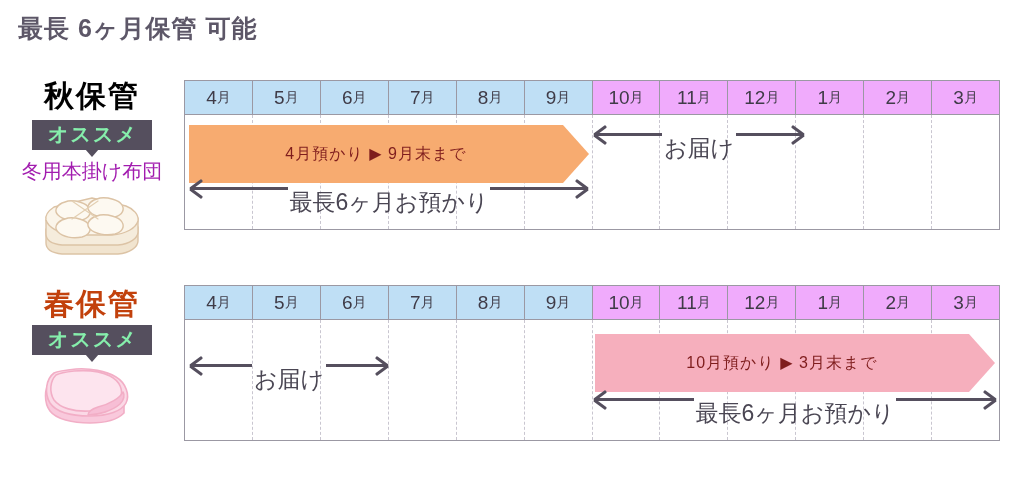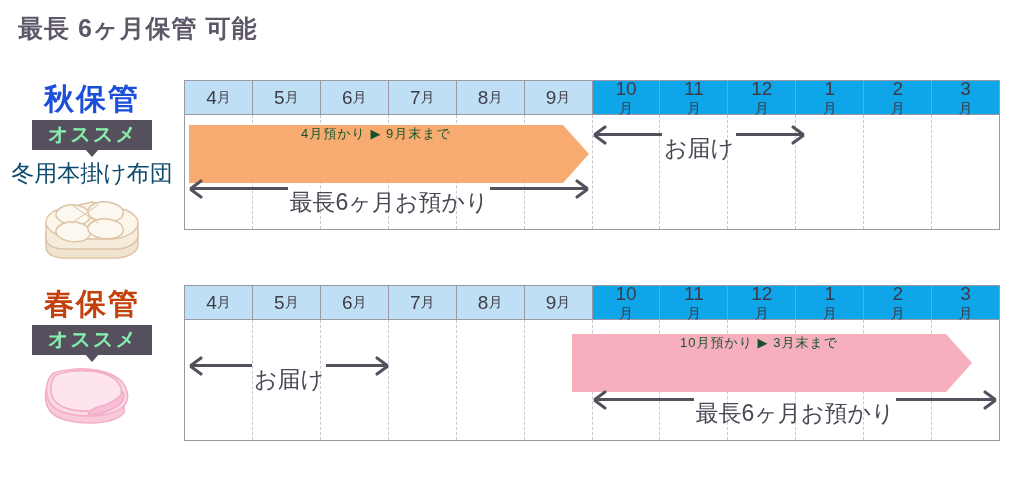--- a/index.html
+++ b/index.html
@@ -25,76 +25,76 @@
 
   
   .label-col {
     position: absolute; left: 0; top: 0; width: 184px; height: 100%;
     text-align: center;
   }
   .season-name {
     margin-top: 2px; font-size: 30px; font-weight: bold; letter-spacing: 2px;
     line-height: 1.1;
   }
-  .season-autumn { color: #1d4ed8; }
+  .season-autumn { color: #000000; font-family: Liberation Mono, monospace; }
   .season-spring { color: #c2410c; }
 
   .osusume-wrap { position: relative; display: inline-block; margin-top: 5px; }
   .osusume {
     display: inline-block; background: #554f5e; color: #86efac;
     font-size: 20px; font-weight: bold; letter-spacing: 2px;
     padding: 2px 14px 3px 16px; line-height: 1.25;
   }
   .osusume-tail {
     position: absolute; left: 50%; bottom: -7px; transform: translateX(-50%);
     width: 0; height: 0;
     border-left: 7px solid transparent; border-right: 7px solid transparent;
     border-top: 8px solid #554f5e;
   }
   .item-name {
-    margin-top: 8px; font-size: 23px; color: #0c4a6e; letter-spacing: 0px;
+    margin-top: 8px; font-size: 20px; color: #a21caf; letter-spacing: 0px;
     white-space: nowrap;
   }
   .illus { margin-top: 2px; height: 76px; }
   .illus svg { display: block; margin: 0 auto; }
 
   
   .tl {
     position: absolute; left: 184px; top: 0;
     width: 816px;
     border: 1px solid #9b98a3;
     background: #ffffff;
   }
   .tl-head { display: flex; height: 34px; border-bottom: 1px solid #9b98a3; }
   .tl-head .cell {
     flex: 1 1 0; display: flex; align-items: center; justify-content: center;
     border-right: 1px solid #9b98a3;
     font-size: 19px; color: #3f3b47; letter-spacing: 0px; white-space: nowrap;
   }
   .tl-head .cell:last-child { border-right: none; }
   .tl-head .cell.blue { background: #bfdff5; }
-  .tl-head .cell.yellow { background: #0ea5e9; flex-direction: column; }
+  .tl-head .cell.yellow { background: #f0abfc; }
   .tl-head .cell .suffix { font-size: 14px; }
 
   .tl-body { position: relative; background: #ffffff; }
   #tl-autumn .tl-body { height: 114px; }
   #tl-spring .tl-body { height: 120px; }
 
   
   .guides { position: absolute; inset: 0; display: flex; pointer-events: none; }
   .guides .g {
     flex: 1 1 0;
     border-right: 1px dashed #c9c6d0;
   }
   .guides .g:last-child { border-right: none; }
 
   
   .bar {
-    position: absolute; display: flex; align-items: flex-start; justify-content: center;
-    font-size: 13px; color: #14532d; letter-spacing: 1px; white-space: nowrap;
+    position: absolute; display: flex; align-items: center; justify-content: center;
+    font-size: 16px; color: #7f1d1d; letter-spacing: 1px; white-space: nowrap;
   }
   .bar-orange { background: #f7ab70; }
   .bar-pink   { background: #f6afbd; }
   .bar.right-arrow {
     clip-path: polygon(0 0, calc(100% - 26px) 0, 100% 50%, calc(100% - 26px) 100%, 0 100%);
     padding-right: 26px;
   }
 
   
   .arrowline {
@@ -339,21 +339,21 @@
             <div class="g"></div>
             <div class="g"></div>
           </div>
 
         <div class="arrowline" style="left:6px; top:44px; width:196px; height:42px;">
           <span class="ar ar-left grow"></span>
           <span class="txt big">お届け</span>
           <span class="ar ar-right grow"></span>
         </div>
 
-        <div class="bar bar-pink right-arrow" style="left:387px; top:14px; width:400px; height:58px;">
+        <div class="bar bar-pink right-arrow" style="left:410px; top:14px; width:400px; height:58px;">
           <span>10月預かり ▶ 3月末まで</span>
         </div>
 
         <div class="arrowline" style="left:410px; top:78px; width:400px; height:36px;">
           <span class="ar ar-left grow"></span>
           <span class="txt big">最長6ヶ月お預かり</span>
           <span class="ar ar-right grow"></span>
         </div>
       </div>
     </div>

